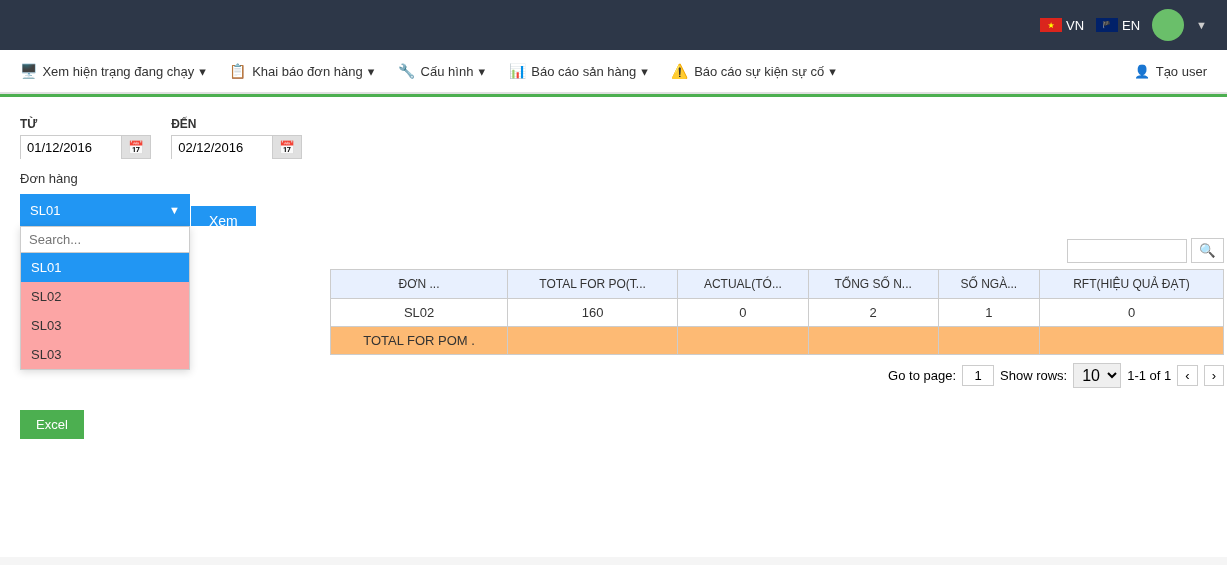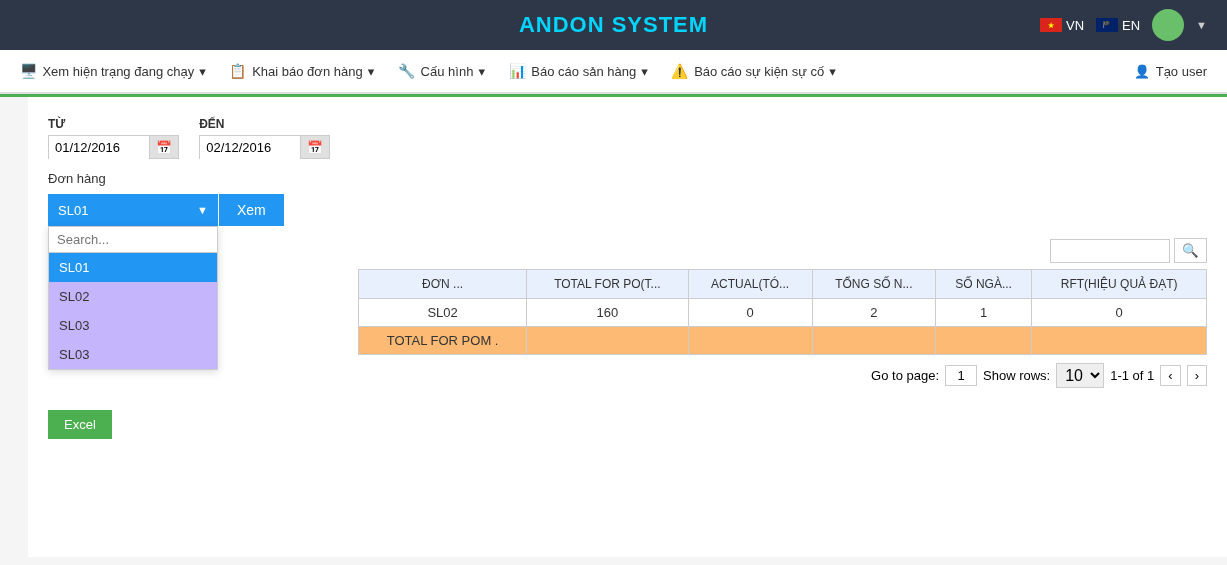--- a/index.html
+++ b/index.html
@@ -83,21 +83,21 @@
       cursor: pointer;
       font-size: 13px;
       color: #333;
       white-space: nowrap;
     }
     .nav-item .nav-icon { font-size: 14px; }
     .nav-right { margin-left: auto; }
     .green-bar { height: 3px; background: #4caf50; width: 100%; }
 
     
-    .main { background: #fff; padding: 20px 20px 10px 20px; min-height: 460px; position: relative; margin-left: 28px; }
+    .main { background: #fff; padding: 20px 3px 10px 20px; min-height: 460px; position: relative; }
 
     
     .form-row { display: flex; align-items: flex-end; gap: 20px; margin-bottom: 12px; }
     .form-group { display: flex; flex-direction: column; gap: 4px; }
     .form-label { font-size: 12px; font-weight: bold; color: #333; text-transform: uppercase; }
     .date-input-wrap { display: flex; align-items: center; border: 1px solid #ccc; background: #fff; height: 24px; }
     .date-input {
       border: none; outline: none; padding: 4px 6px; font-size: 13px; width: 100px;
     }
     .cal-btn {
@@ -112,37 +112,37 @@
       display: flex; align-items: center; justify-content: space-between; height: 32px;
       font-size: 13px; width: 100%;
     }
     .select-display .arrow { font-size: 11px; }
 
     
     .dropdown-menu {
       position: absolute;
       top: 32px; left: 0;
       width: 100%;
-      background: #c4b5fd;
+      background: #fca5a5;
       border: 1px solid #ccc;
       z-index: 100;
       box-shadow: 0 2px 8px rgba(0,0,0,0.15);
     }
     .search-input {
       width: 100%; border: none; border-bottom: 1px solid #ccc;
       padding: 5px 8px; font-size: 13px; outline: none; color: #999;
     }
     .dropdown-item {
       padding: 7px 10px; cursor: pointer; font-size: 13px; color: #333;
     }
     .dropdown-item.active { background: #2196f3; color: #fff; }
 
     .xem-btn {
       background: #2196f3; color: #fff; border: none; padding: 7px 18px;
-      font-size: 14px; cursor: pointer; height: 32px; align-self: flex-end;
+      font-size: 14px; cursor: pointer; height: 20px; align-self: flex-end;
     }
 
     
     .report-title {
       text-align: center; font-size: 15px; color: #333; font-weight: normal;
       margin: 10px 0 8px 0;
     }
     .search-bar-row {
       display: flex; align-items: center; margin-bottom: 6px;
       justify-content: flex-end; gap: 4px;
@@ -191,21 +191,20 @@
       background: #4caf50; color: #fff; border: none; padding: 7px 16px;
       font-size: 13px; cursor: pointer; margin-top: 8px;
     }
 
     .form-group-don-hang { display: flex; flex-direction: column; gap: 4px; }
   </style>
 </head>
 <body>
 
 <div class="header">
-  <span class="header-title">ANDON SYSTEM</span>
   <div class="header-right">
     <div class="lang-btn">
       <div class="flag-vn">★</div>
       <span>VN</span>
     </div>
     <div class="lang-btn">
       <div class="flag-en">🏴</div>
       <span>EN</span>
     </div>
     <div class="avatar"></div>

